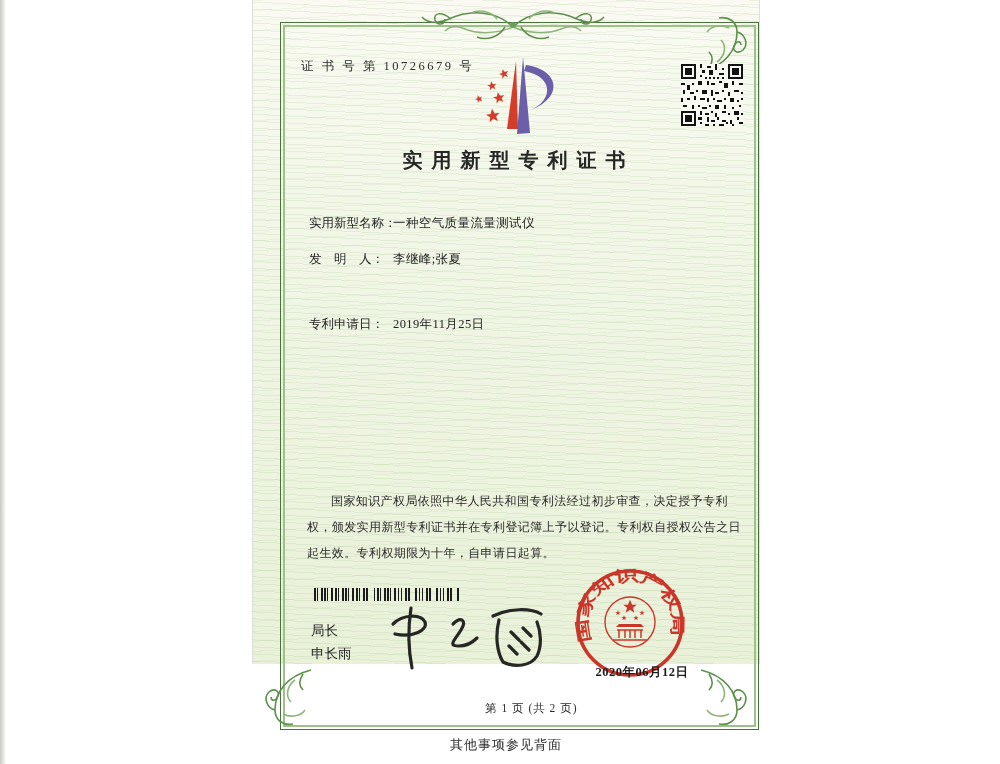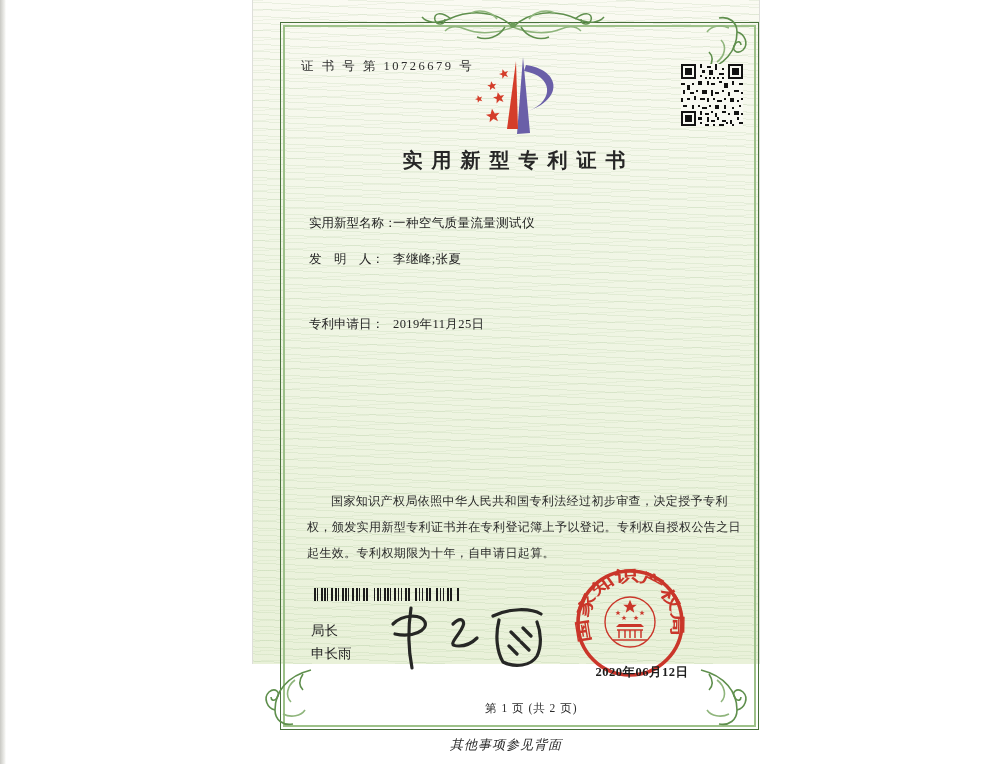--- a/index.html
+++ b/index.html
@@ -50,21 +50,21 @@
   .barcode{position:absolute;left:61px;top:588px;width:145px;height:13px;
     background:repeating-linear-gradient(90deg,#1c1c1c 0 1.5px,rgba(0,0,0,0) 1.5px 3px,#1c1c1c 3px 4px,rgba(0,0,0,0) 4px 7px,#1c1c1c 7px 9px,rgba(0,0,0,0) 9px 10.5px);}
   .signer-title{position:absolute;left:58px;top:622px;font-size:13.5px;color:#232323;}
   .signer-name{position:absolute;left:58px;top:645px;font-size:13.5px;color:#232323;}
   .signature{position:absolute;left:128px;top:602px;}
   .seal{position:absolute;left:320px;top:566px;opacity:0.92;}
   .seal-date{position:absolute;left:334px;top:664px;width:110px;text-align:center;
     font-size:12.5px;font-weight:600;letter-spacing:0.5px;color:#1d1d1d;z-index:5;}
   .page-info{position:absolute;left:232px;top:701px;font-size:11.5px;letter-spacing:1px;color:#2c2c2c;}
   .back-note{position:absolute;left:0;top:736px;width:506px;text-align:center;
-    font-size:13px;font-style:italic;letter-spacing:1px;color:#2a2a2a;}
+    font-size:13px;letter-spacing:1px;color:#2a2a2a;}
 </style>
 </head>
 <body>
 
 <div class="stage">
   <div class="scan-edge"></div>
 
   <div class="paper">
 
     <div class="frame-outer">

